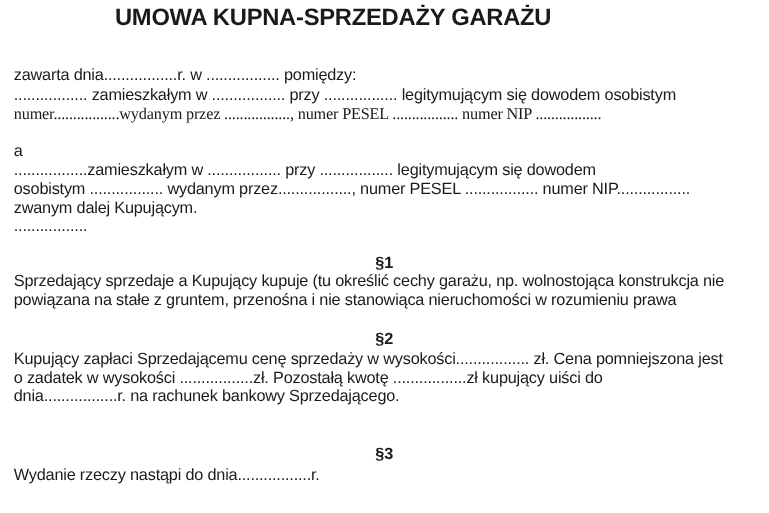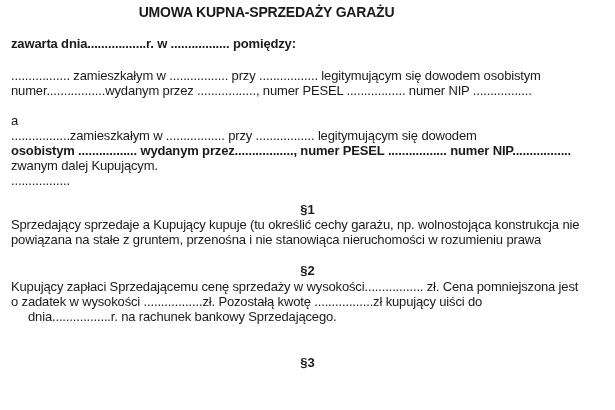--- a/index.html
+++ b/index.html
@@ -20,21 +20,21 @@
       left: 0; top: 0;
       width: 615px;
       height: 410px;
     }
     .title {
       position: absolute;
       left: 0; width: 533px;
       top: 4px;
       text-align: center;
       font-weight: bold;
-      font-size: 14px;
+      font-size: 19px;
       letter-spacing: -0.2px;
     }
     .line {
       position: absolute;
       left: 11px;
       font-size: 13px;
       white-space: nowrap;
       letter-spacing: -0.15px;
       line-height: 15px;
     }
@@ -46,36 +46,37 @@
       font-size: 13px;
     }
   </style>
 </head>
 <body>
 
 <div class="page">
 
   <div class="title">UMOWA KUPNA-SPRZEDAŻY GARAŻU</div>
 
-  <div class="line" style="top:36px;font-weight:bold;">zawarta dnia.................r. w ................. pomiędzy:</div>
+  <div class="line" style="top:52px;">zawarta dnia.................r. w ................. pomiędzy:</div>
 
   <div class="line" style="top:68px;">................. zamieszkałym w ................. przy .................  legitymującym się dowodem osobistym</div>
-  <div class="line" style="top:83px;">numer.................wydanym przez ................., numer PESEL ................. numer NIP .................</div>
+  <div class="line" style="top:83px;font-family:Liberation Serif, serif;">numer.................wydanym przez ................., numer PESEL ................. numer NIP .................</div>
 
   <div class="line" style="top:113px;">a</div>
 
   <div class="line" style="top:128px;text-align:center;">.................zamieszkałym w ................. przy ................. legitymującym się dowodem</div>
-  <div class="line" style="top:143px;font-weight:bold;">osobistym ................. wydanym przez................., numer PESEL ................. numer NIP.................</div>
+  <div class="line" style="top:143px;">osobistym ................. wydanym przez................., numer PESEL ................. numer NIP.................</div>
   <div class="line" style="top:158px;text-align:right;">zwanym dalej Kupującym.</div>
   <div class="line" style="top:173px;">.................</div>
 
   <div class="section" style="top:202px;">§1</div>
   <div class="line" style="top:232px;">powiązana na stałe z gruntem, przenośna i nie stanowiąca nieruchomości w rozumieniu prawa</div>
   <div class="line" style="top:217px;">Sprzedający sprzedaje a Kupujący kupuje (tu określić cechy garażu, np. wolnostojąca konstrukcja nie</div>
 
   <div class="section" style="top:263px;">§2</div>
   <div class="line" style="top:279px;">Kupujący zapłaci Sprzedającemu cenę sprzedaży w wysokości................. zł. Cena pomniejszona jest</div>
   <div class="line" style="top:294px;text-align:center;">o zadatek w wysokości .................zł. Pozostałą kwotę .................zł kupujący uiści do</div>
-  <div class="line" style="top:309px;margin-left:17px;">dnia.................r. na rachunek bankowy Sprzedającego.</div>
+  <div class="line" style="top:309px;">dnia.................r. na rachunek bankowy Sprzedającego.</div>
 
   <div class="section" style="top:355px;">§3</div>
+  <div class="line" style="top:372px;">Wydanie rzeczy nastąpi do dnia.................r.</div>
 
 </div>
 
 </body></html>

